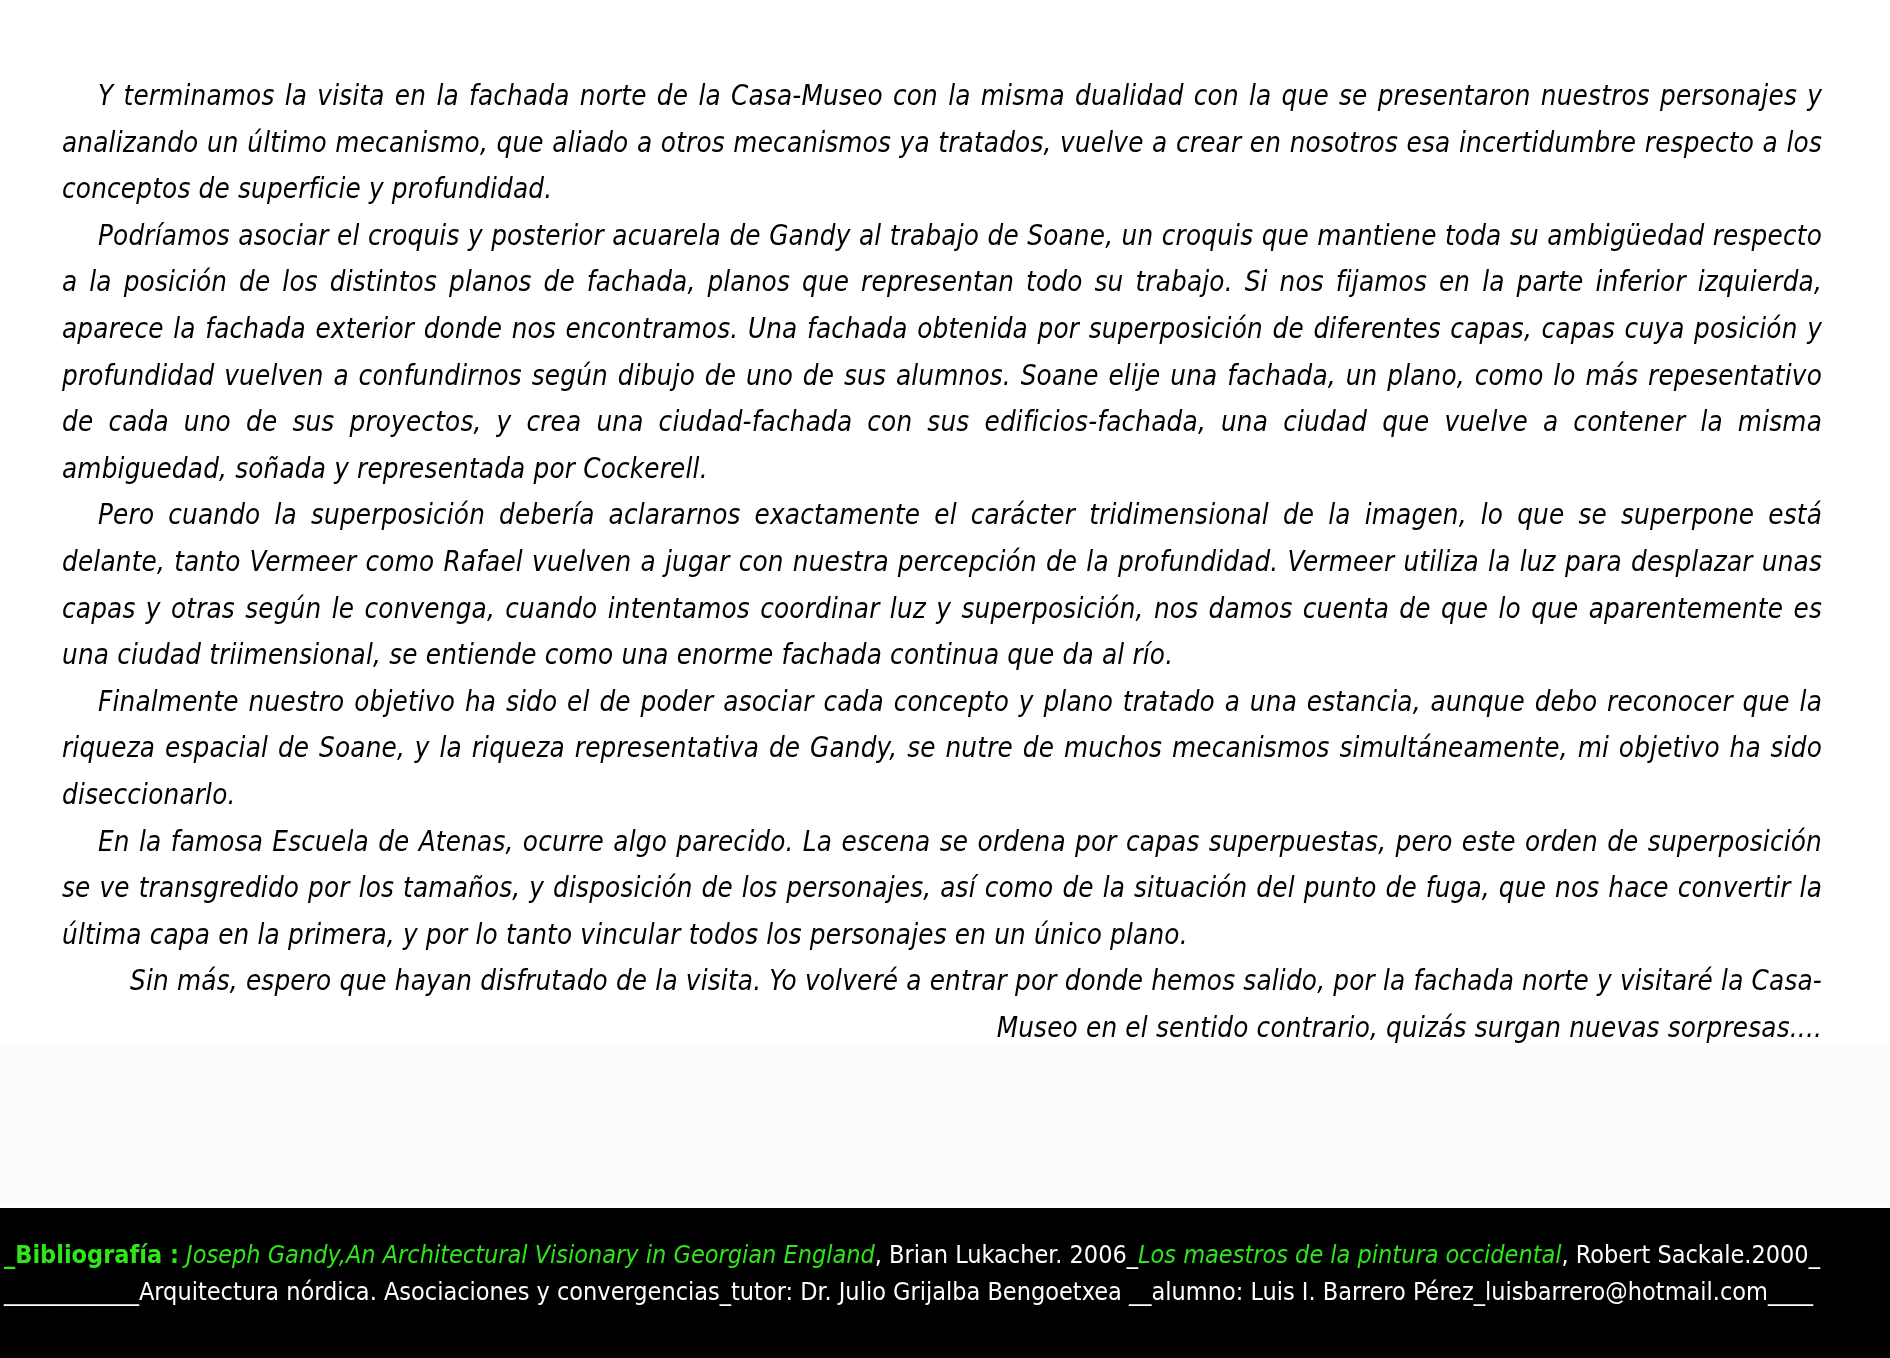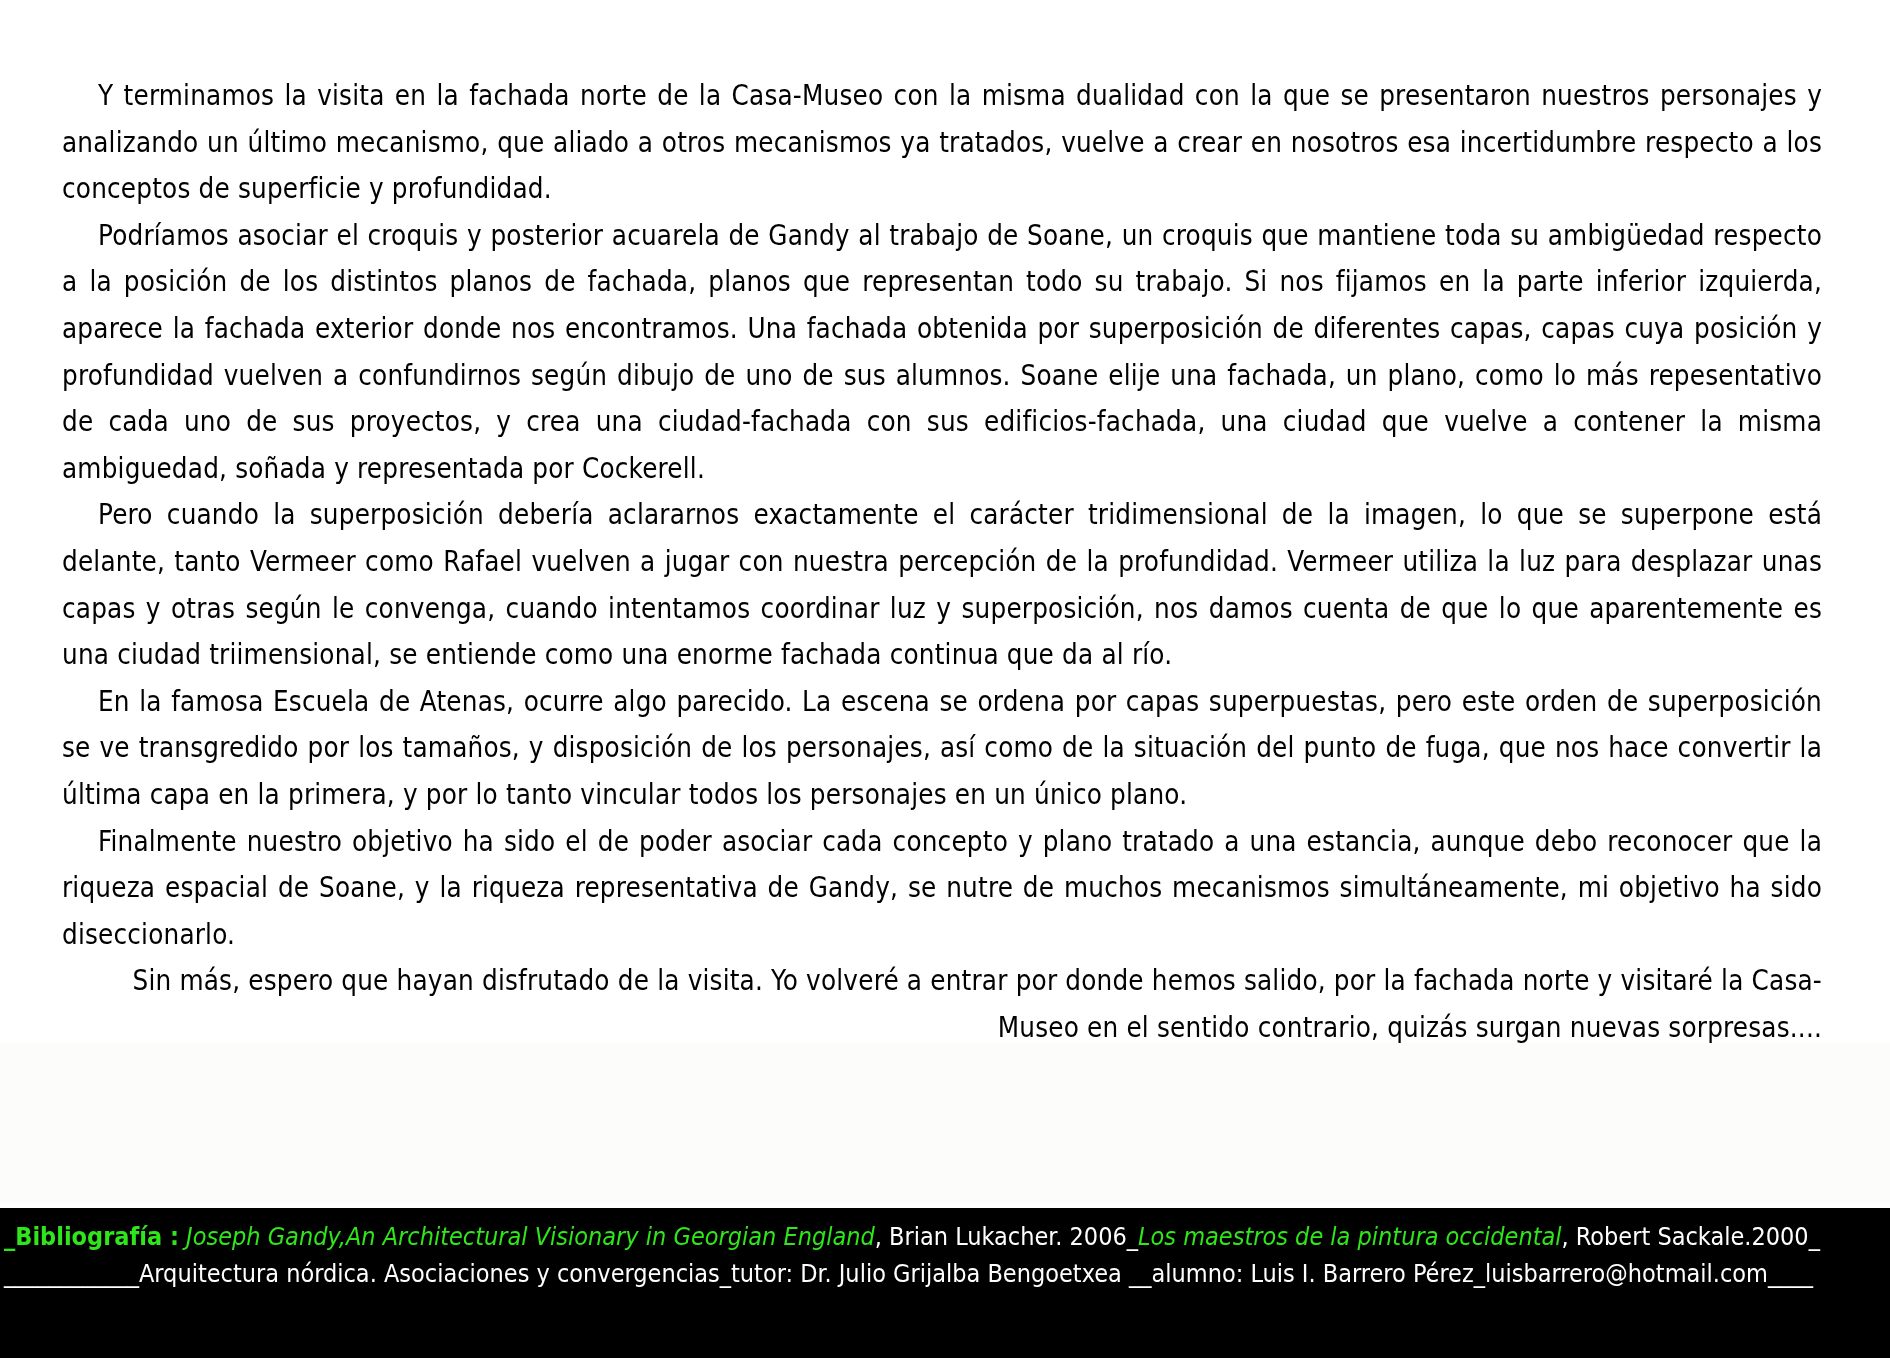--- a/index.html
+++ b/index.html
@@ -39,20 +39,21 @@
     letter-spacing: 0.2px;
     text-align: justify;
     font-family: "DejaVu Sans", sans-serif;
     font-stretch: condensed;
   }
   #body-text p {
     margin: 0;
     text-indent: 36px;
     text-align: justify;
     text-justify: inter-word;
+    font-style: italic;
   }
   #body-text p:last-child {
     text-align: right;
   }
   
   #footer {
     position: absolute;
     left: 0;
     right: 0;
     bottom: 0;
@@ -63,21 +64,21 @@
     box-sizing: border-box;
   }
   .foot-line {
     font-size: 25px;
     line-height: 37px;
     white-space: pre;
     font-family: "DejaVu Sans", sans-serif;
     font-stretch: condensed;
     padding-left: 4px;
   }
-  #foot-line-1 { padding-top: 10px; }
+  #foot-line-1 { padding-top: 28px; }
   .green {
     color: #2fe61a;
   }
   .green-bold {
     color: #2fe61a;
     font-weight: bold;
   }
   .ital {
     font-style: italic;
   }
@@ -95,22 +96,22 @@
 <body>
 
 <div id="page">
 
   <div id="band"></div>
 
   <div id="body-text">
     <p>Y terminamos la visita en la fachada norte de la Casa-Museo con la misma dualidad con la que se presentaron nuestros personajes y analizando un último mecanismo, que aliado a otros mecanismos ya tratados, vuelve a crear en nosotros esa incertidumbre respecto a los conceptos de superficie y profundidad.</p>
     <p>Podríamos asociar el croquis y posterior acuarela de Gandy al trabajo de Soane, un croquis que mantiene toda su ambigüedad respecto a la posición de los distintos planos de fachada, planos que representan todo su trabajo. Si nos fijamos en la parte inferior izquierda, aparece la fachada exterior donde nos encontramos. Una fachada obtenida por superposición de diferentes capas, capas cuya posición y profundidad vuelven a confundirnos según dibujo de uno de sus alumnos. Soane elije una fachada, un plano, como lo más repesentativo de cada uno de sus proyectos, y crea una ciudad-fachada con sus edificios-fachada, una ciudad que vuelve a contener la misma ambiguedad, soñada y representada por Cockerell.</p>
     <p>Pero cuando la superposición debería aclararnos exactamente el carácter tridimensional de la imagen, lo que se superpone está delante, tanto Vermeer como Rafael vuelven a jugar con nuestra percepción de la profundidad. Vermeer utiliza la luz para desplazar unas capas y otras según le convenga, cuando intentamos coordinar luz y superposición, nos damos cuenta de que lo que aparentemente es una ciudad triimensional, se entiende como una enorme fachada continua que da al río.</p>
+    <p>Finalmente nuestro objetivo ha sido el de poder asociar cada concepto y plano tratado a una estancia, aunque debo reconocer que la riqueza espacial de Soane, y la riqueza representativa de Gandy, se nutre de muchos mecanismos simultáneamente, mi objetivo ha sido diseccionarlo.</p>
     <p>En la famosa Escuela de Atenas, ocurre algo parecido. La escena se ordena por capas superpuestas, pero este orden de superposición se ve transgredido por los tamaños, y disposición de los personajes, así como de la situación del punto de fuga, que nos hace convertir la última capa en la primera, y por lo tanto vincular todos los personajes en un único plano.</p>
-    <p>Finalmente nuestro objetivo ha sido el de poder asociar cada concepto y plano tratado a una estancia, aunque debo reconocer que la riqueza espacial de Soane, y la riqueza representativa de Gandy, se nutre de muchos mecanismos simultáneamente, mi objetivo ha sido diseccionarlo.</p>
     <p>Sin más, espero que hayan disfrutado de la visita. Yo volveré a entrar por donde hemos salido, por la fachada norte y visitaré la Casa-Museo en el sentido contrario, quizás surgan nuevas sorpresas....</p>
   </div>
 
   <div id="footer">
     <div class="foot-line" id="foot-line-1"><span class="green-bold">_Bibliografía :</span><span class="green"> </span><span class="green ital">Joseph Gandy,An Architectural Visionary in Georgian England</span><span class="white">, Brian Lukacher. 2006_</span><span class="green ital">Los maestros de la pintura occidental</span><span class="white">, Robert Sackale.2000_</span></div>
     <div class="foot-line" id="foot-line-3">____________Arquitectura nórdica. Asociaciones y convergencias_tutor: Dr. Julio Grijalba Bengoetxea __alumno: Luis I. Barrero Pérez_luisbarrero@hotmail.com____</div>
   </div>
 
 </div>
 

